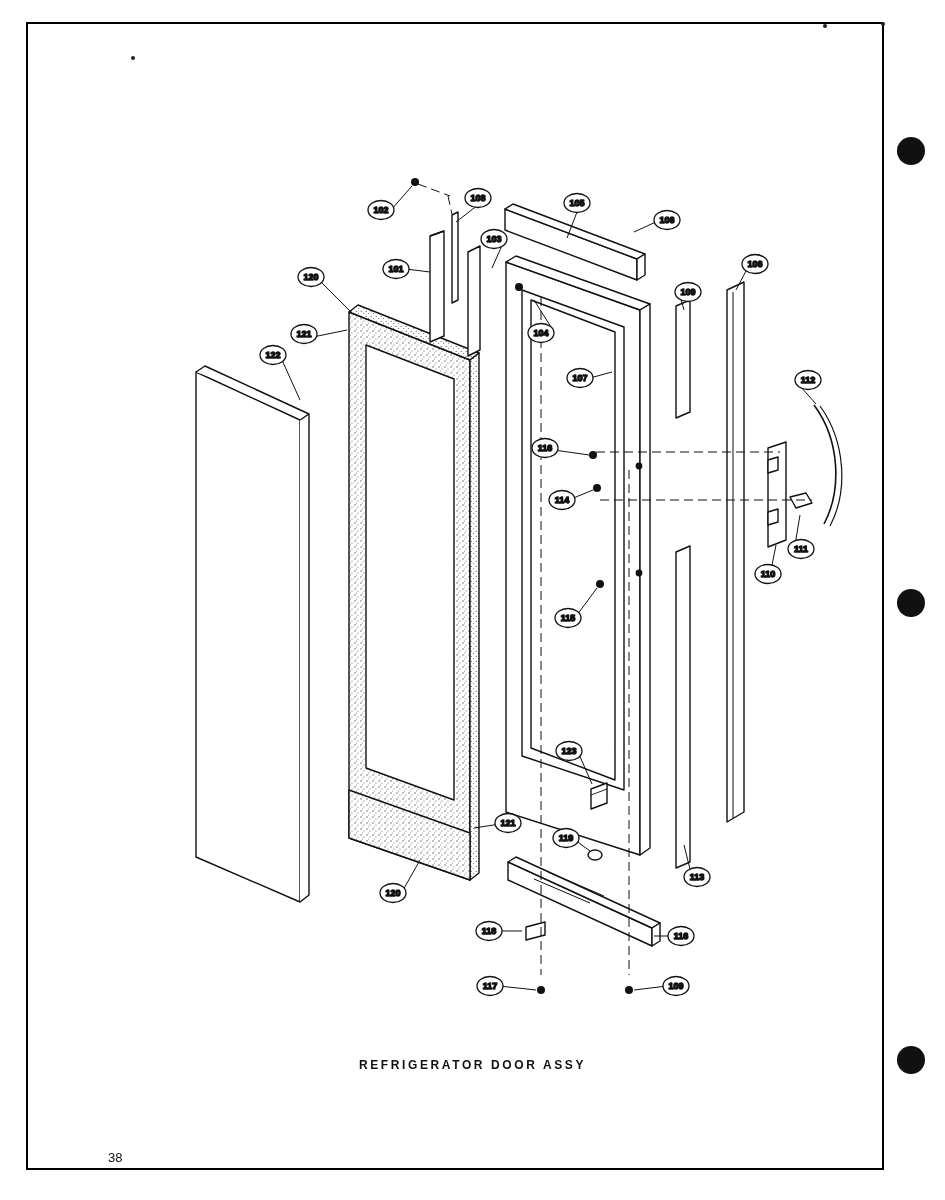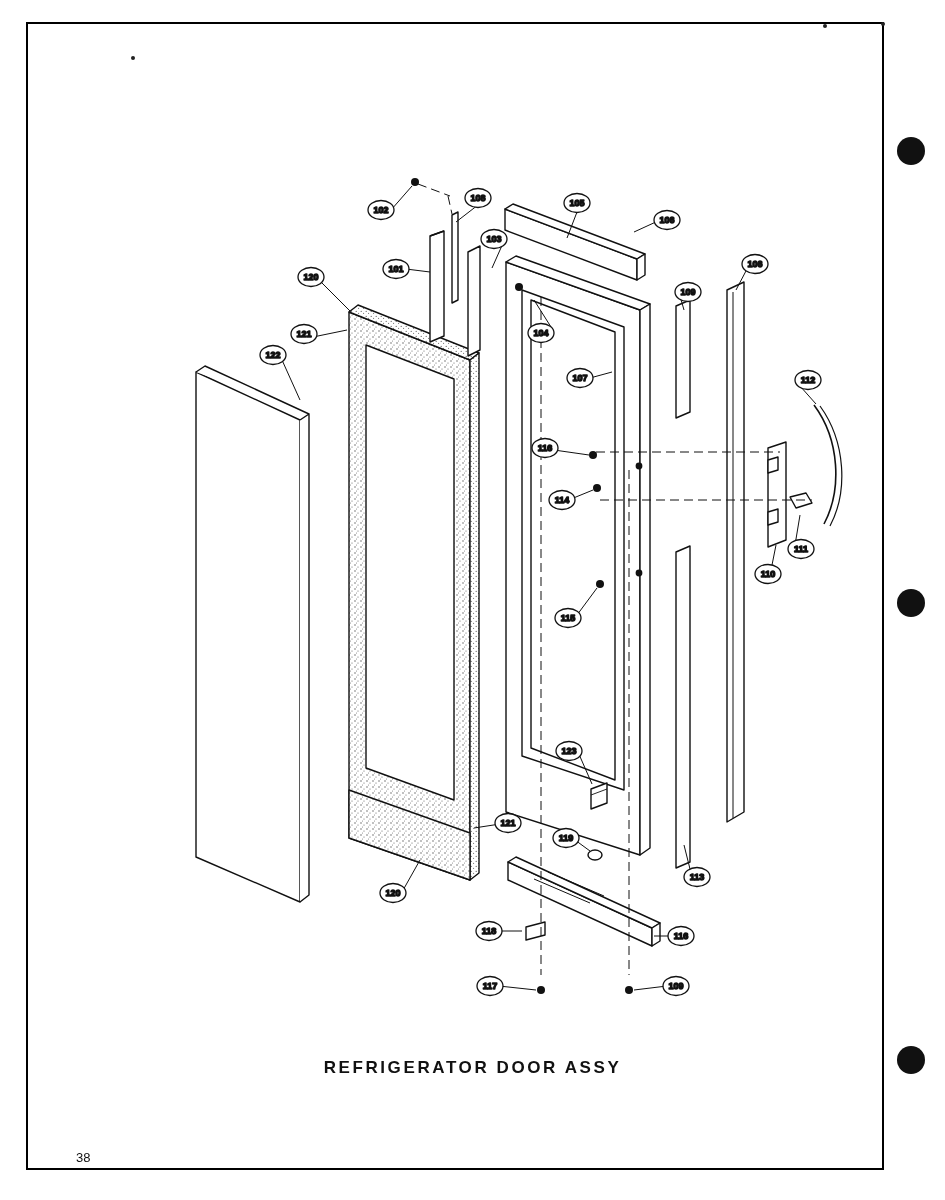--- a/index.html
+++ b/index.html
@@ -62,28 +62,28 @@
 
   
   #caption {
     position: absolute;
     left: 0;
     top: 1058px;
     width: 945px;
     text-align: center;
     font-family: "Liberation Sans", sans-serif;
     font-weight: bold;
-    font-size: 17px;
+    font-size: 12px;
     letter-spacing: 2.6px;
     color: #111;
   }
   
   #page-number {
     position: absolute;
-    left: 76px;
+    left: 108px;
     top: 1150px;
     font-family: "Liberation Sans", sans-serif;
     font-size: 13px;
     color: #111;
     text-align: right;
   }
   .callout-text {
     font-family: "Liberation Sans", sans-serif;
     font-size: 9px;
     font-weight: bold;

